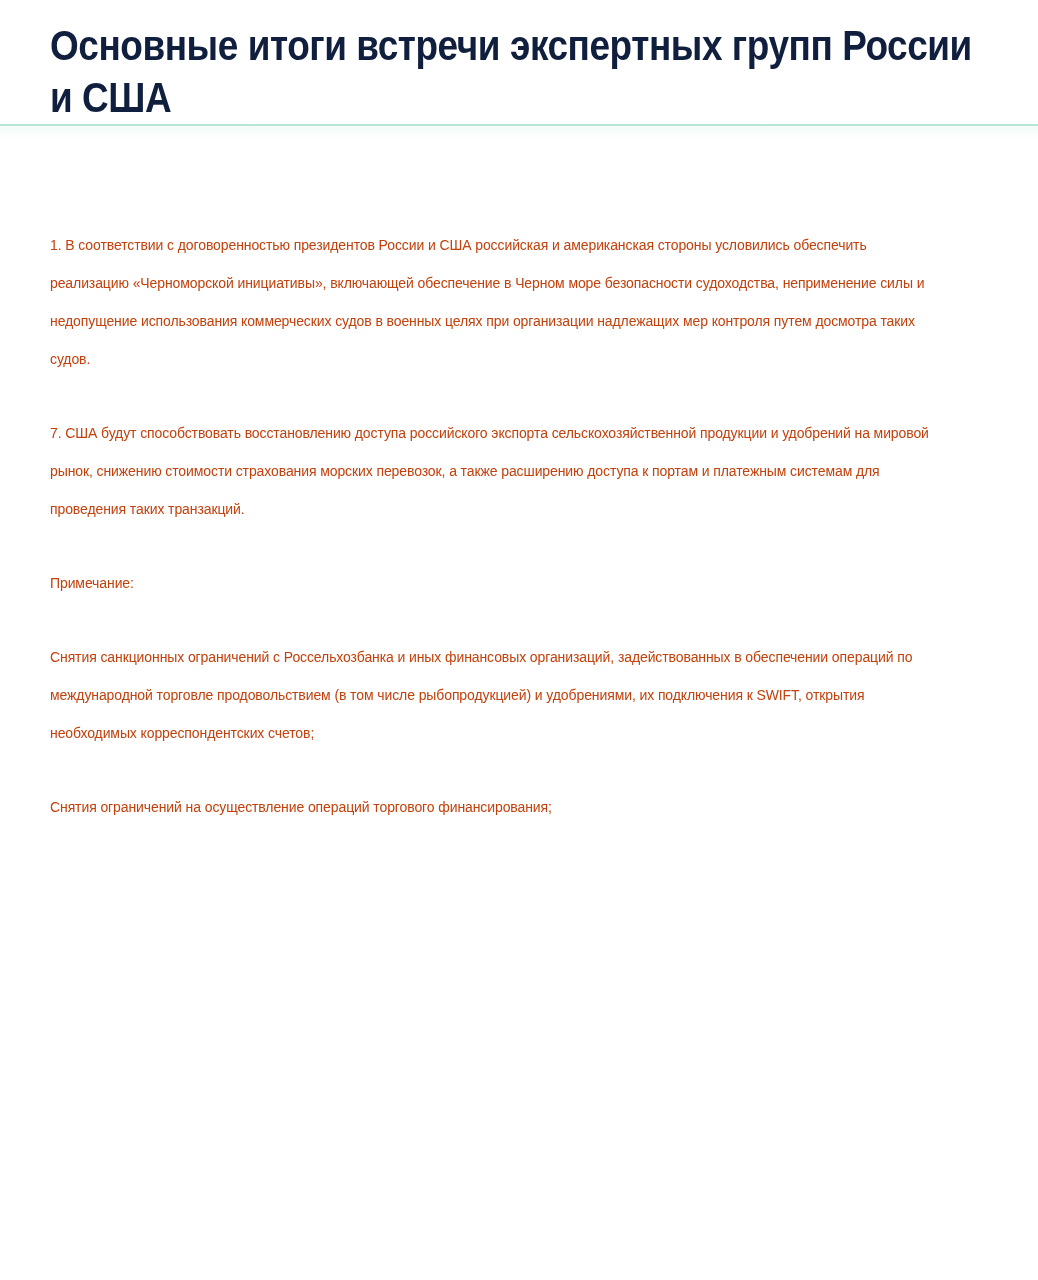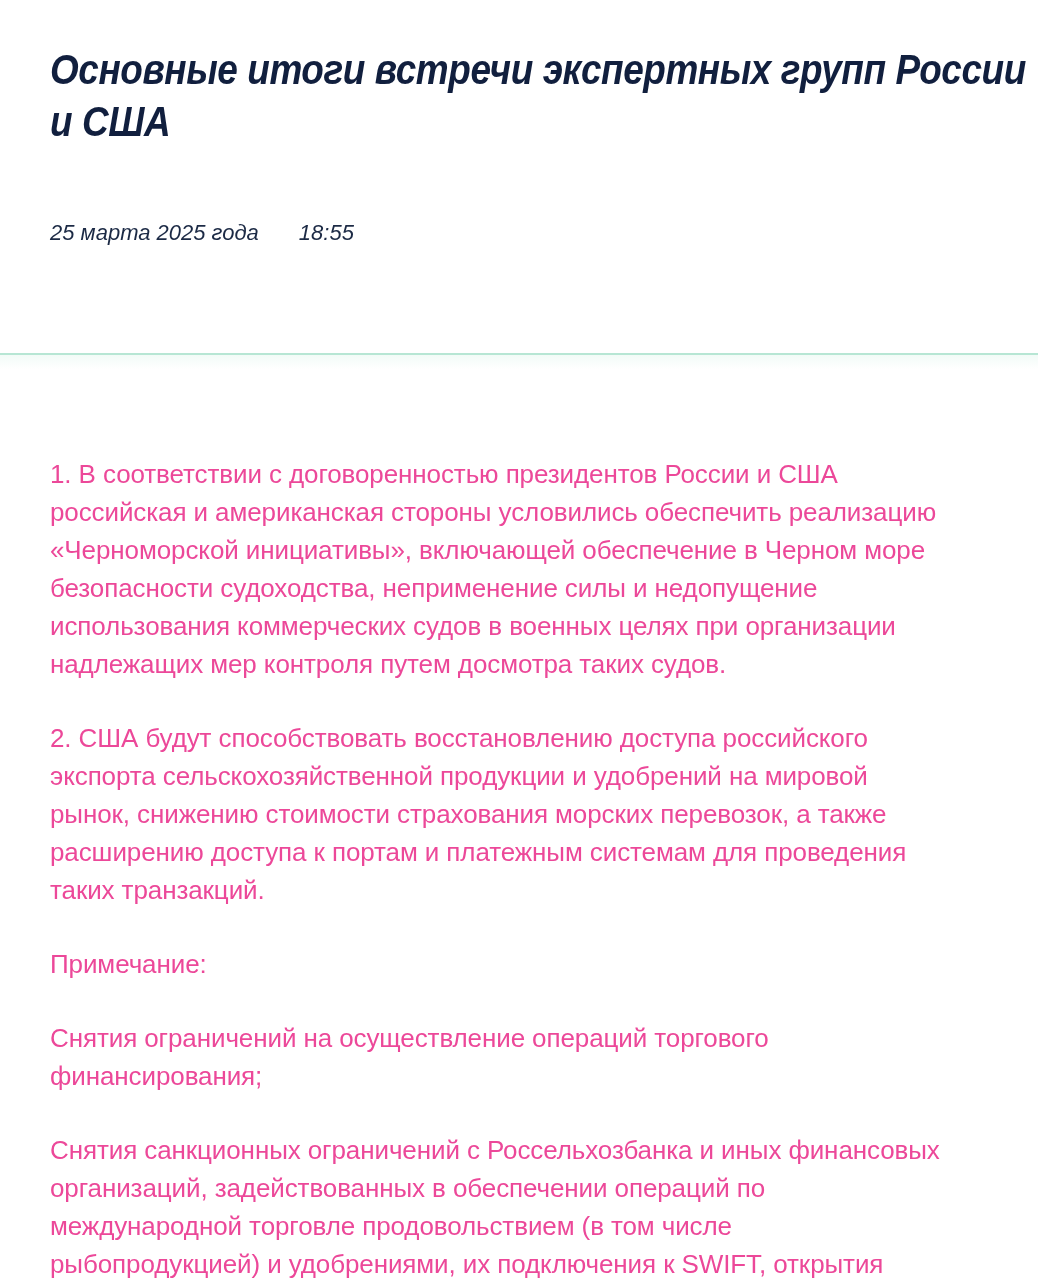--- a/index.html
+++ b/index.html
@@ -12,22 +12,21 @@
     font-family: "Liberation Sans", "DejaVu Sans", sans-serif;
   }
 
   .page {
     width: 1038px;
     height: 1280px;
     background: #ffffff;
   }
 
   .header {
-    padding: 44px 48px 0 50px;
-    font-style: italic;
+    padding: 20px 48px 0 50px;
   }
 
   .title {
     font-size: 42px;
     line-height: 52px;
     font-weight: 700;
     color: #111f3e;
     letter-spacing: -0.5px;
     transform: scaleX(0.88);
     transform-origin: left top;
@@ -57,60 +56,56 @@
     width: 100%;
     height: 14px;
     background: linear-gradient(to bottom, #f2fbf7, rgba(255,255,255,0));
   }
 
   .content {
     padding: 86px 60px 0 50px;
   }
 
   .content p {
-    font-size: 26px;
+    font-size: 14px;
     line-height: 38px;
     letter-spacing: -0.1px;
-    color: #ec4899;
+    color: #c2410c;
     max-width: 890px;
     margin: 0 0 36px 0;
   }
 
   .note-word {
     text-decoration-thickness: 1.5px;
     text-underline-offset: 4px;
   }
 </style>
 </head>
 <body>
 
 <div class="page">
 
   <div class="header">
     <h1 class="title">
       <span class="title-line">Основные итоги встречи экспертных групп России</span>
       <span class="title-line">и США</span>
     </h1>
 
-    <div class="meta">
-      <span>25 марта 2025 года</span>
-      <span>18:55</span>
-    </div>
   </div>
 
   <div class="divider"></div>
   <div class="divider-fade"></div>
 
   <div class="content">
 
     <p>1. В соответствии с договоренностью президентов России и США российская и американская стороны условились обеспечить реализацию «Черноморской инициативы», включающей обеспечение в Черном море безопасности судоходства, неприменение силы и недопущение использования коммерческих судов в военных целях при организации надлежащих мер контроля путем досмотра таких судов.</p>
 
-    <p>2. США будут способствовать восстановлению доступа российского экспорта сельскохозяйственной продукции и удобрений на мировой рынок, снижению стоимости страхования морских перевозок, а также расширению доступа к портам и платежным системам для проведения таких транзакций.</p>
+    <p>7. США будут способствовать восстановлению доступа российского экспорта сельскохозяйственной продукции и удобрений на мировой рынок, снижению стоимости страхования морских перевозок, а также расширению доступа к портам и платежным системам для проведения таких транзакций.</p>
 
     <p><span class="note-word">Примечание</span><span>:</span></p>
 
 
+    <p>Снятия санкционных ограничений с Россельхозбанка и иных финансовых организаций, задействованных в обеспечении операций по международной торговле продовольствием (в том числе рыбопродукцией) и удобрениями, их подключения к SWIFT, открытия необходимых корреспондентских счетов;</p>
+
     <p>Снятия ограничений на осуществление операций торгового финансирования;</p>
-
-    <p>Снятия санкционных ограничений с Россельхозбанка и иных финансовых организаций, задействованных в обеспечении операций по международной торговле продовольствием (в том числе рыбопродукцией) и удобрениями, их подключения к SWIFT, открытия необходимых корреспондентских счетов;</p>
 
   </div>
 </div>
 
 </body></html>

